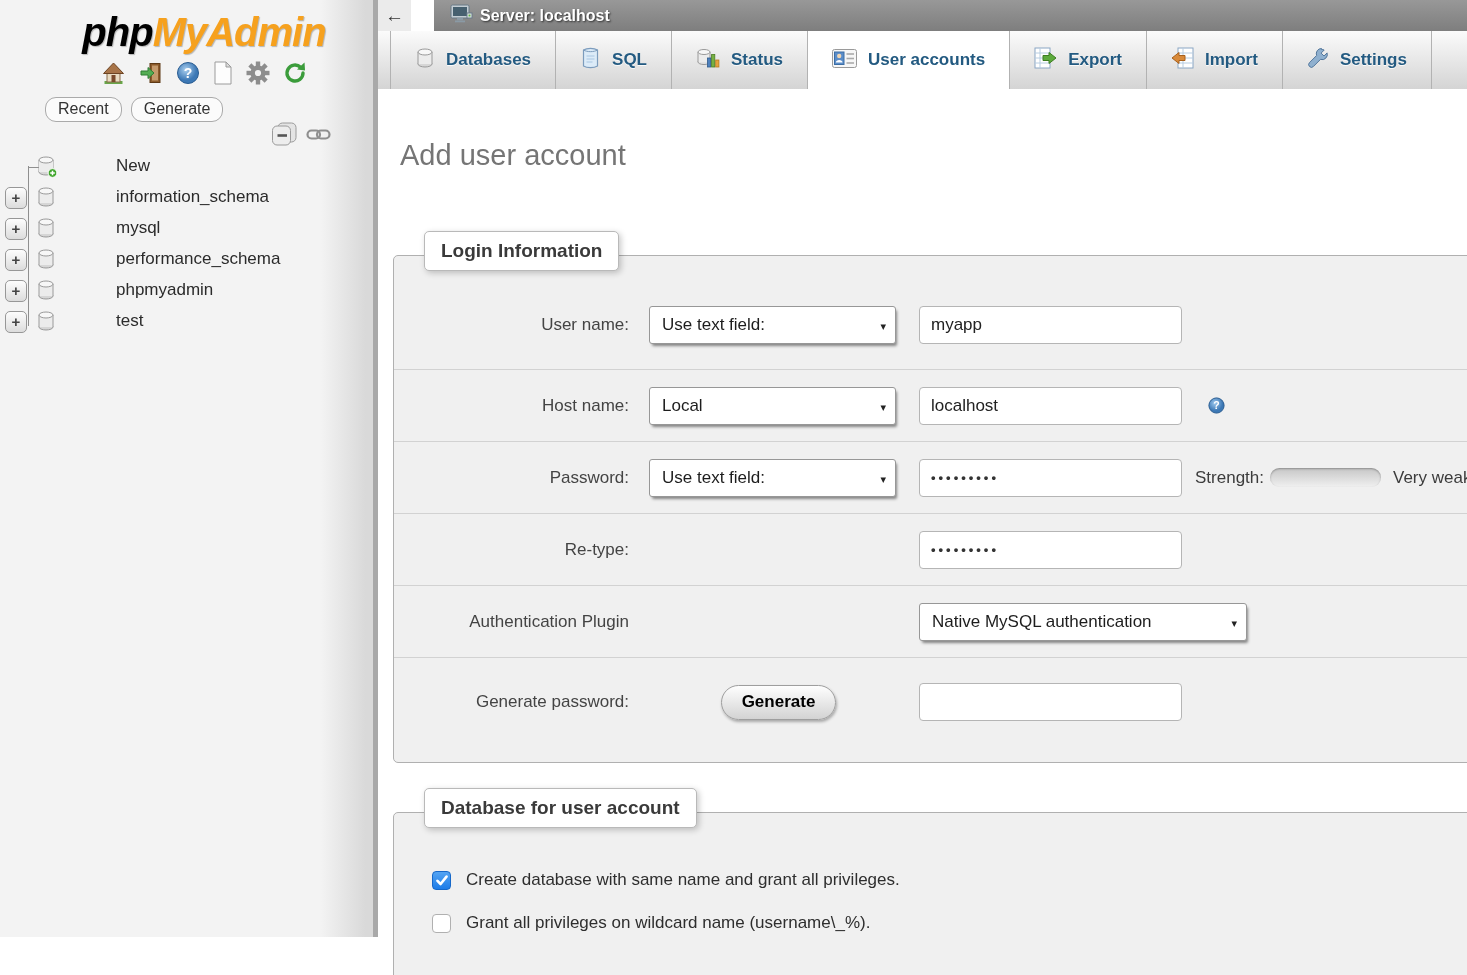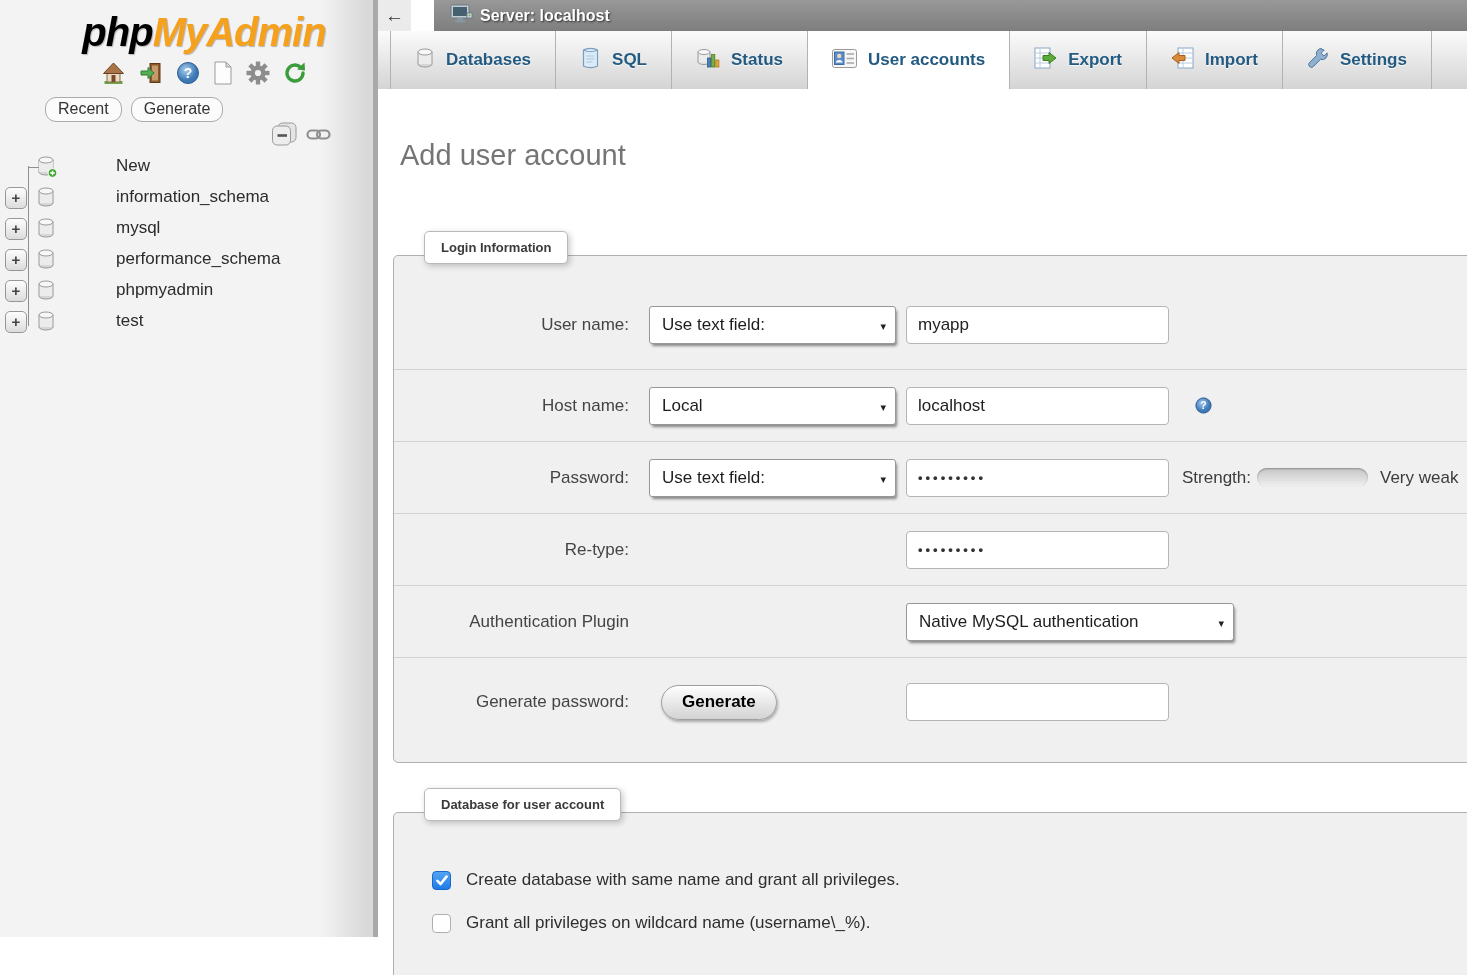--- a/index.html
+++ b/index.html
@@ -46,27 +46,27 @@
   .tab:first-child { border-left:1px solid #b2b2b2; }
   .tab span.tlabel { font-size:17px; font-weight:bold; color:#235a81; text-shadow:0 1px 0 rgba(255,255,255,.8); }
   .tab.active { background:#fff; }
 
   #content h1 { margin:46px 0 0 22px; font-size:29px; line-height:40px; font-weight:400; color:#757575; }
 
   .fieldset { position:relative; margin-left:15px; width:1200px; background:#f0f0f0;
     border:1px solid #b0b0b0; border-radius:5px; }
   #login-fieldset { margin-top:80px; padding:24px 0 16px; }
   .legend { position:absolute; top:-25px; left:30px; background:#fff; border:1px solid #b9b9b9;
-    border-radius:5px; padding:8px 16px; font-size:13px; font-weight:bold; color:#3a3a3a;
+    border-radius:5px; padding:8px 16px; font-size:19px; font-weight:bold; color:#3a3a3a;
     box-shadow:2px 2px 6px rgba(0,0,0,.22); }
   .frow { display:flex; align-items:center; border-bottom:1px solid #d2d2d2; }
   .frow:last-child { border-bottom:none; }
   .r1 { height:90px; } .rm { height:72px; } .r6 { height:88px; }
   .flabel { width:235px; text-align:right; font-size:17px; color:#444; margin-right:20px; flex:none; }
-  .selcol { width:247px; margin-right:10px; flex:none; display:flex; align-items:center; }
+  .selcol { width:247px; margin-right:23px; flex:none; display:flex; align-items:center;justify-content:center; }
   .fselect { position:relative; width:100%; height:38px; background:#fff; border:1px solid #979797;
     border-radius:3px; display:flex; align-items:center; padding:0 26px 0 12px; font-size:17px;
     color:#1d1d1d; box-shadow:2px 3px 3px -1px rgba(0,0,0,.45); cursor:pointer; white-space:nowrap; }
   .fselect .caret { position:absolute; right:9px; top:13px; font-size:11px; color:#222; }
   .wide-select { width:328px; flex:none; }
   .finput { width:263px; height:38px; border:1px solid #b5b5b5; border-radius:4px; background:#fff;
     padding:0 11px; font-family:inherit; font-size:17px; color:#222; flex:none; }
   .dots { font-size:13px; font-weight:bold; letter-spacing:3px; color:#333; }
   .help-ic { margin-left:26px; cursor:pointer; display:inline-flex; }
   .strength { display:flex; align-items:center; margin-left:13px; white-space:nowrap; }

